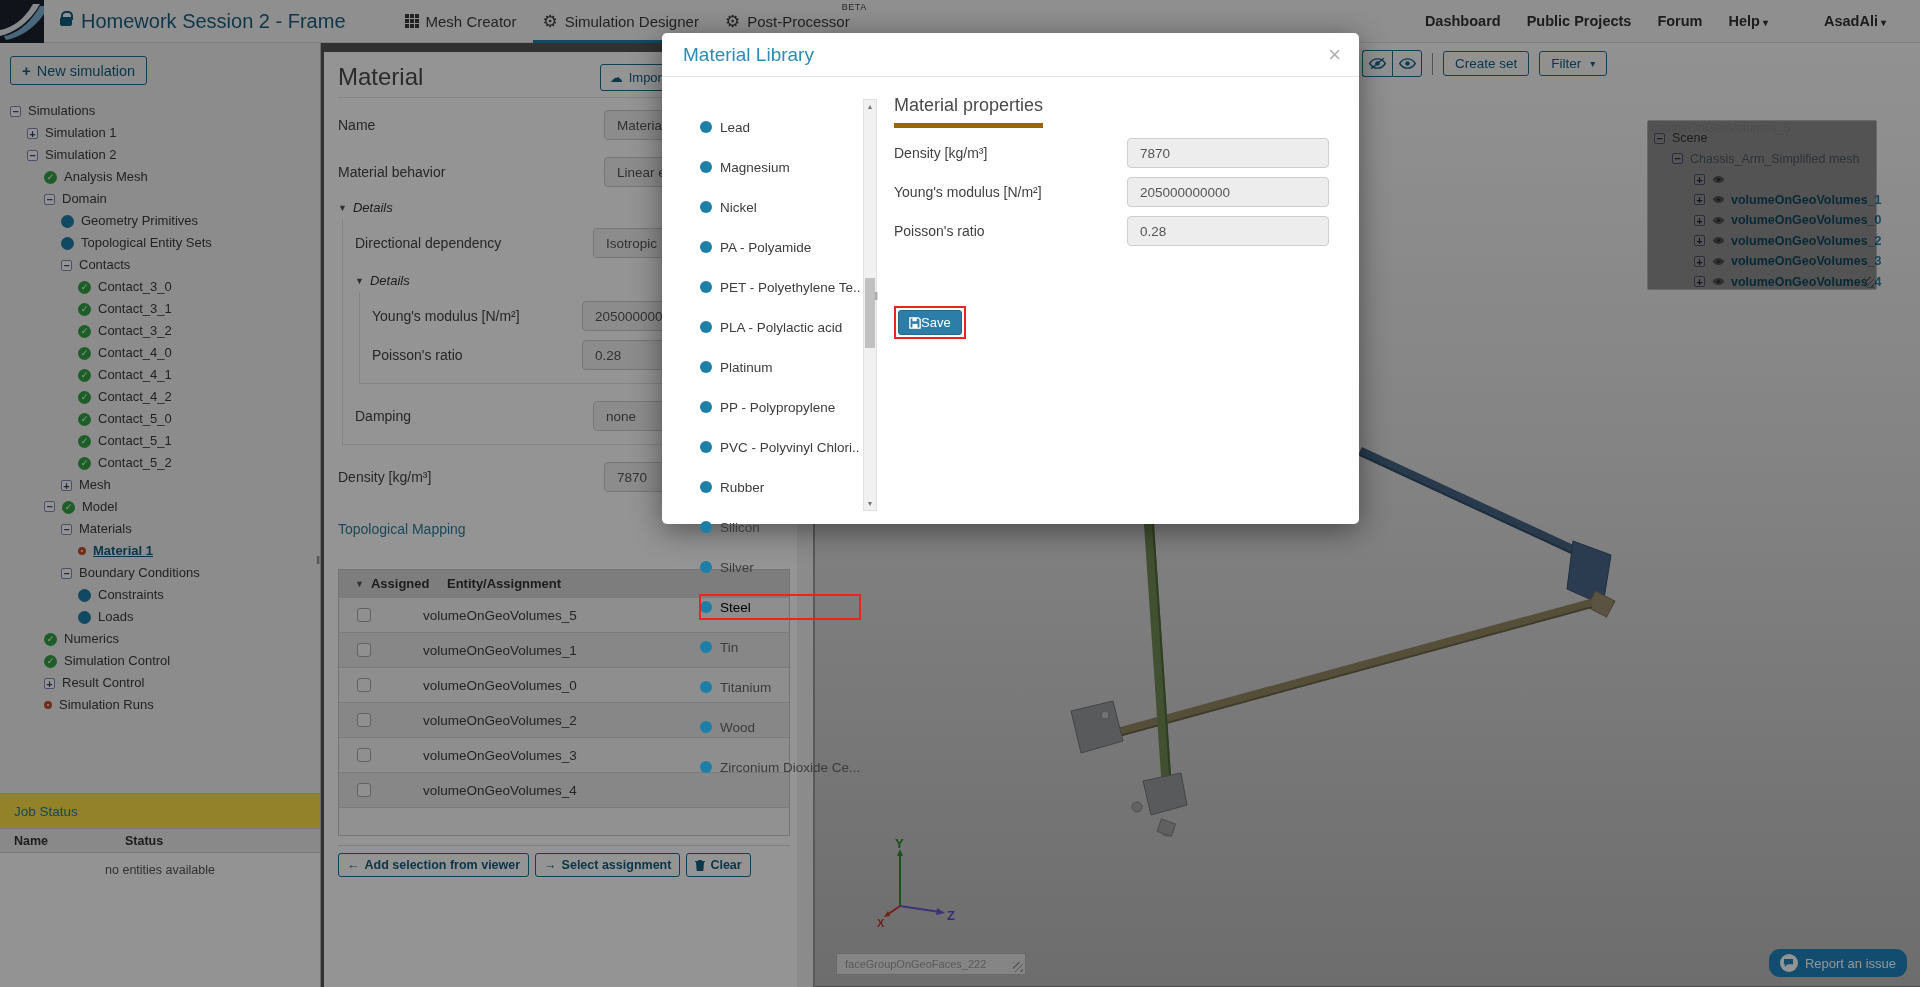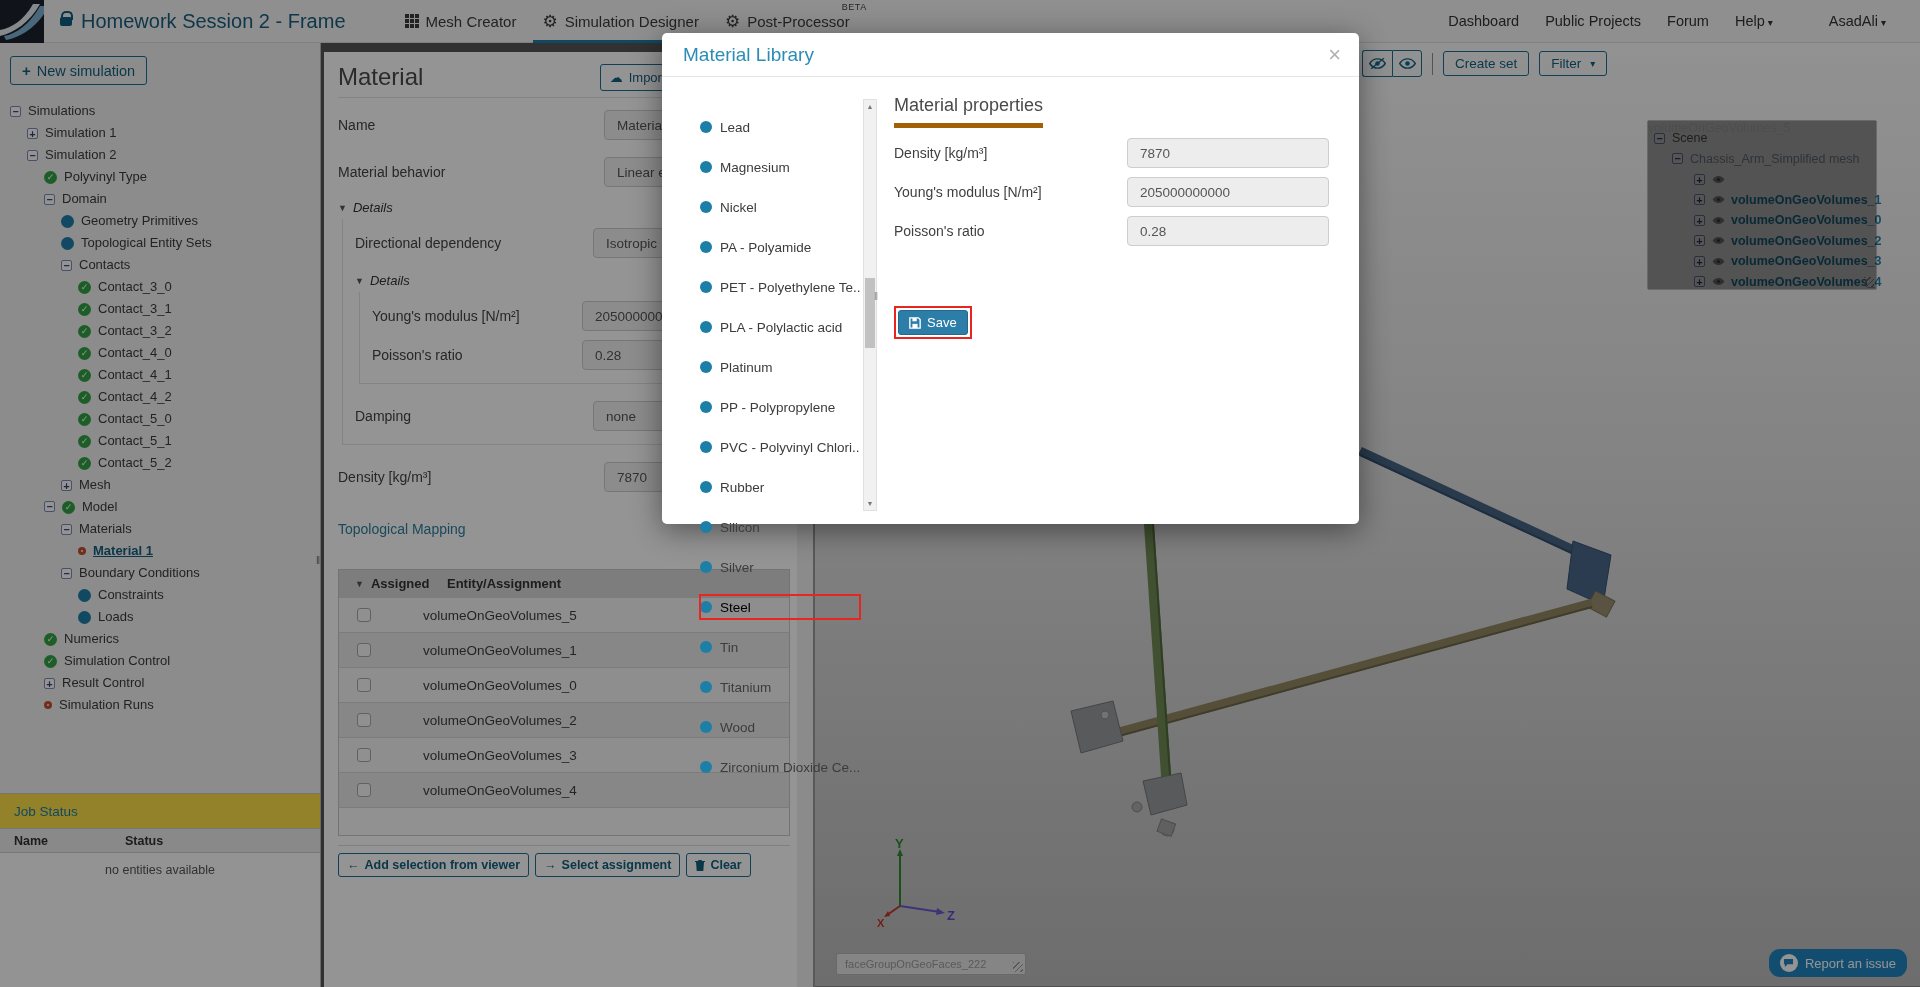--- a/index.html
+++ b/index.html
@@ -22,21 +22,21 @@
           border:2px solid #0f5f82; border-bottom:none; border-radius:5px 5px 0 0; }
   .proj-title { color:#1b607f; font-size:20px; white-space:nowrap; }
   .nav { display:flex; align-items:center; margin-left:46px; height:43px; }
   .nav-item { display:flex; align-items:center; gap:7px; padding:0 13px; height:43px;
               font-size:15px; color:#3c3c3c; position:relative; cursor:pointer; }
   .nav-item.active::after { content:""; position:absolute; left:4px; right:4px; bottom:0;
               height:3px; background:#1d7fa8; }
   .gear { font-size:17px; color:#3c3c3c; line-height:1; }
   .beta { position:absolute; top:2px; right:-4px; font-size:9px; color:#444; letter-spacing:.5px; }
   .top-right { margin-left:auto; display:flex; align-items:center; gap:26px; padding-right:34px; }
-  .top-link { font-size:14.5px; color:#333; cursor:pointer; white-space:nowrap; }
+  .top-link { font-size:14.5px; color:#333; cursor:pointer; white-space:nowrap;font-weight:bold; }
   .caret { font-size:10px; color:#333; margin-left:3px; }
   .user { margin-left:30px; }
 
   
   .sidebar { position:absolute; left:0; top:43px; width:321px; height:944px; background:#f2f2f2;
              border-right:1px solid #b9b9b9; }
   .btn-outline { display:inline-flex; align-items:center; gap:6px; border:1px solid #1a6f94;
              color:#15607f; background:transparent; border-radius:3px; font-size:14px;
              padding:5px 11px; cursor:pointer; font-family:inherit; }
   .newsim { margin:13px 0 0 10px; font-size:14.5px; }
@@ -149,21 +149,21 @@
   .m-thumb { position:absolute; left:1px; top:178px; width:10px; height:70px; background:#c1c1c1; }
   .m-grip { position:absolute; left:212px; top:258px; color:#888; font-size:10px; letter-spacing:1px; }
   .m-props { position:absolute; left:232px; top:62px; width:435px; }
   .mp-ptitle { font-size:18px; font-weight:400; color:#4a4a4a; display:inline-block;
             border-bottom:5px solid #a16207; padding-bottom:7px; }
   .prows { margin-top:9px; }
   .prow { display:flex; align-items:center; height:32px; margin-bottom:7px; }
   .prow .flabel { font-size:14px; color:#3f3f3f; }
   .prow .ibox { margin-left:auto; width:202px; background:#ededed; }
   .red-wrap { display:inline-block; border:2px solid #e8251f; padding:2px; margin-top:52px; }
-  .save-btn { display:flex; align-items:center; gap:6px; background:#2c7ea8; border:1px solid #20688c;
+  .save-btn { display:flex; align-items:center; background:#2c7ea8; border:1px solid #20688c;
             color:#fff; font-size:13px; padding:4px 10px; border-radius:3px; cursor:pointer; font-family:inherit; }
 
   .axis { position:absolute; left:40px; top:793px; }
 </style>
 </head>
 <body>
 
 <div class="app">
 
   <div class="topbar">
@@ -243,21 +243,21 @@
             <span class="ic i-minus">−</span>
           </span>
           <span class="tlabel">Simulation 2</span>
         </div>
 
         <div class="titem">
           <span style="padding-left: 44px;"></span>
           <span style="display:inline-flex">
             <span class="ic i-check">✓</span>
           </span>
-          <span class="tlabel">Polyvinyl Type</span>
+          <span class="tlabel">Analysis Mesh</span>
         </div>
 
         <div class="titem">
           <span style="padding-left: 44px;"></span>
           <span style="display:inline-flex">
             <span class="ic i-minus">−</span>
           </span>
           <span class="tlabel">Domain</span>
         </div>
 

